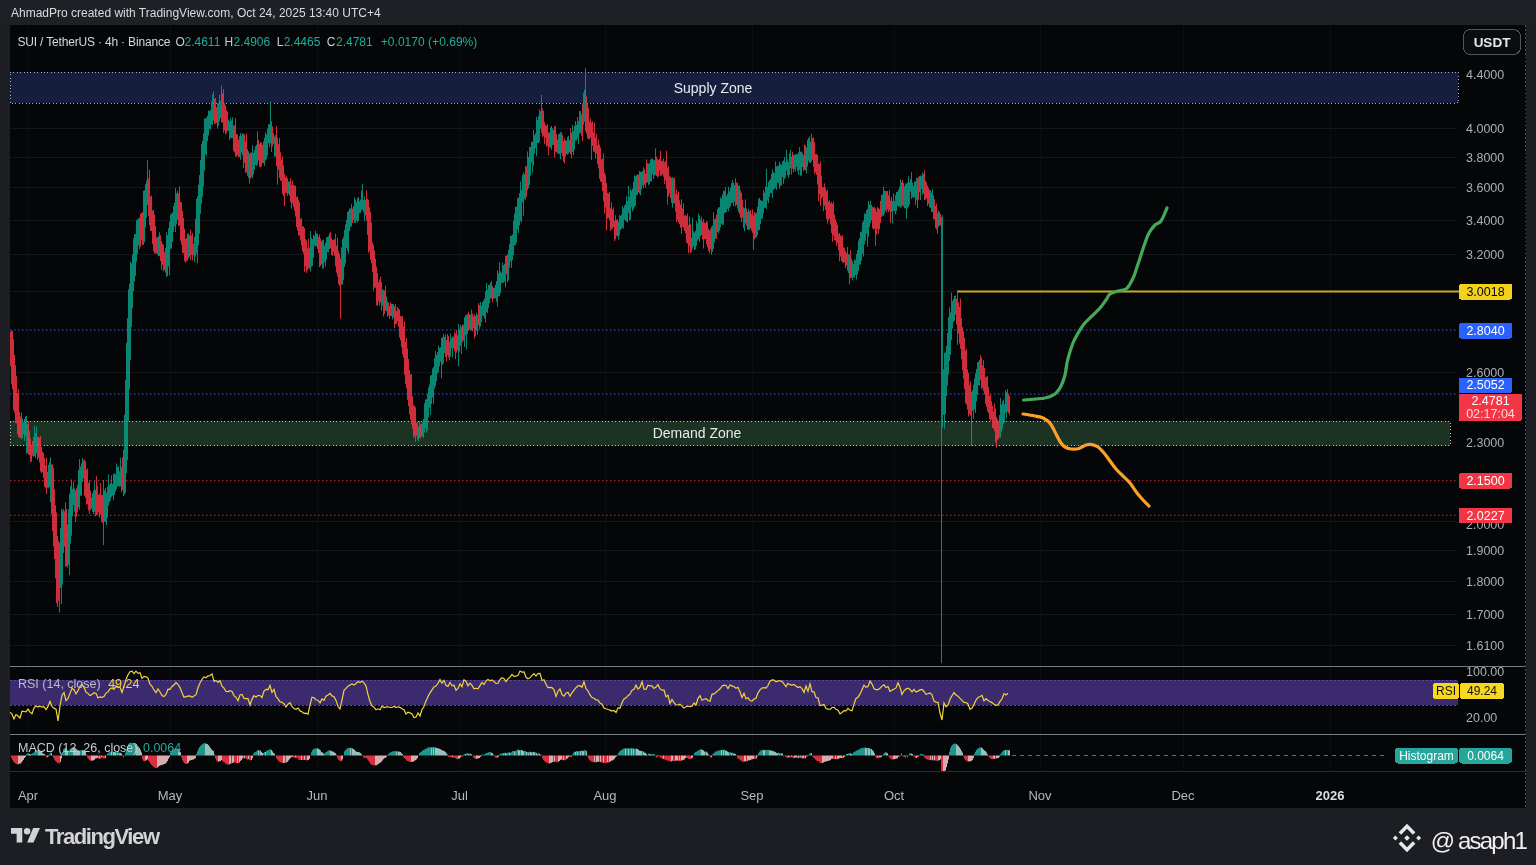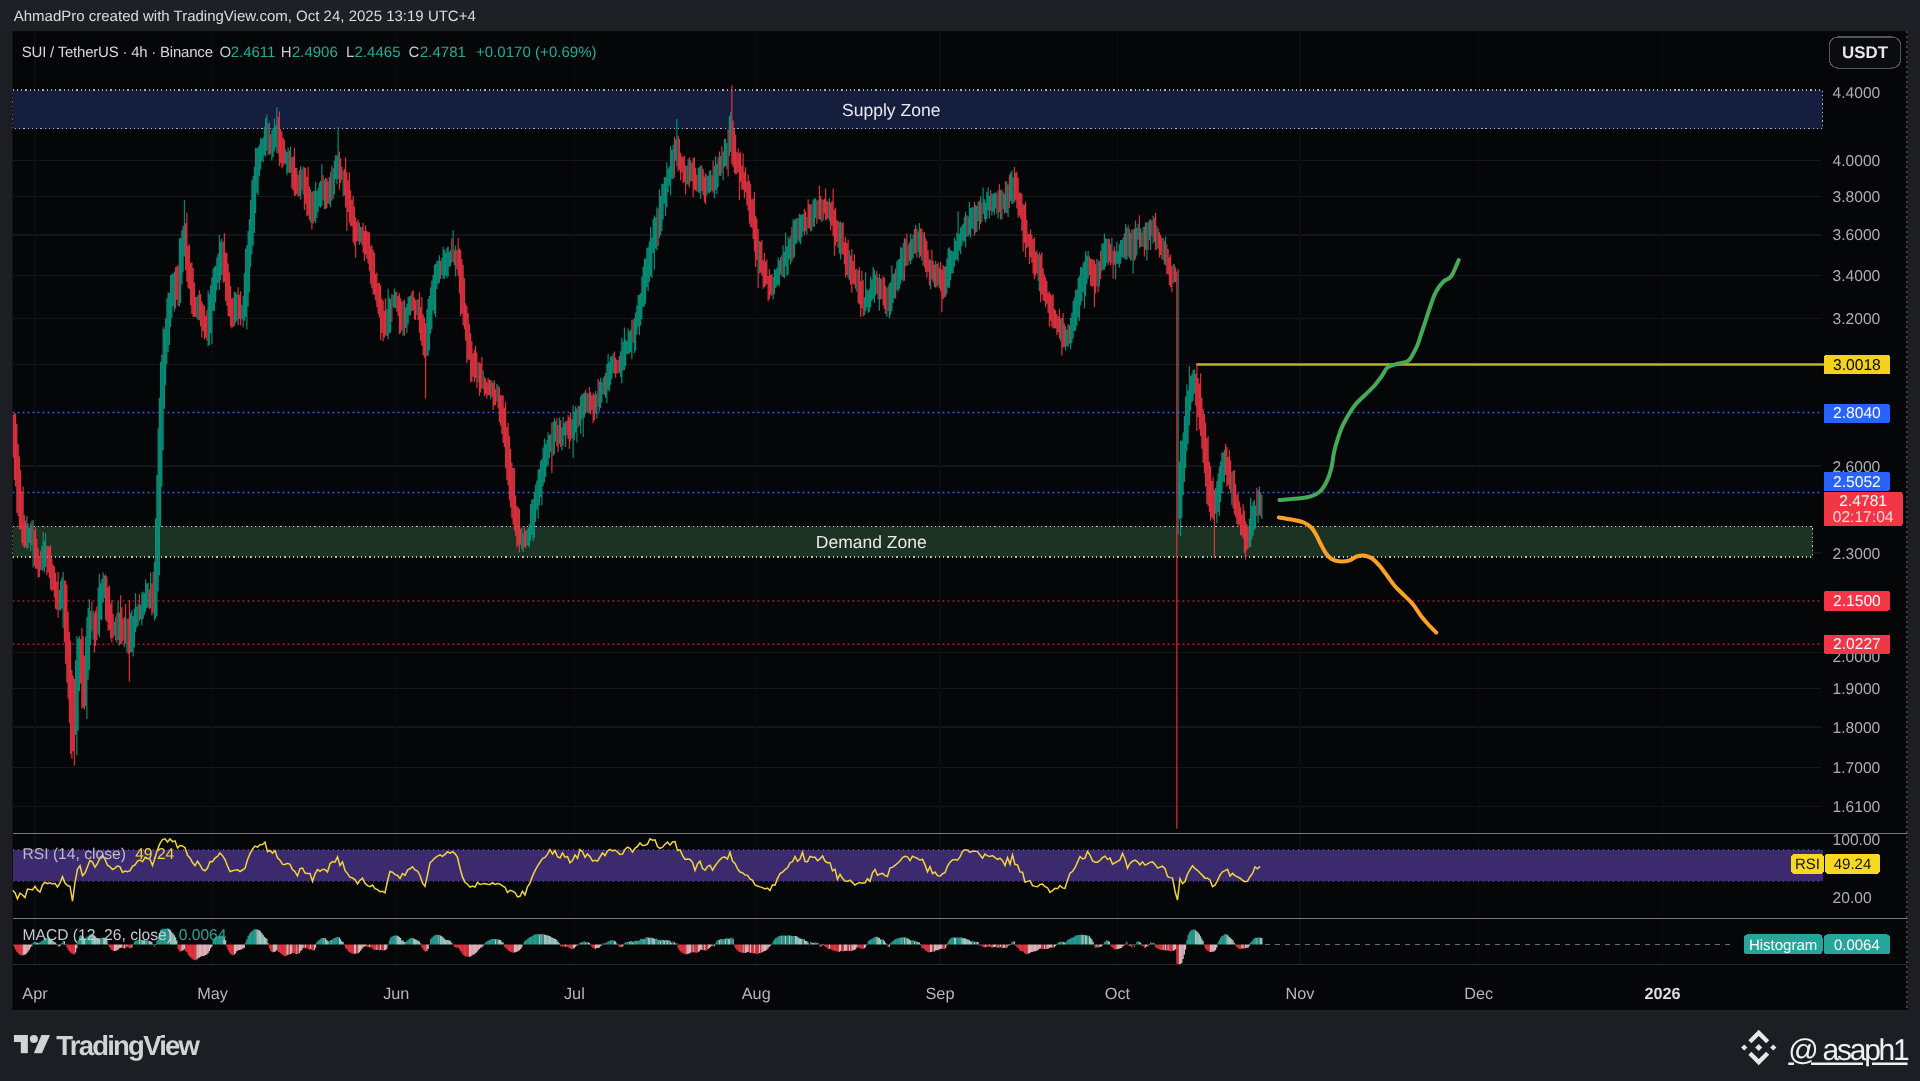--- a/index.html
+++ b/index.html
@@ -1,22 +1,22 @@
 <!DOCTYPE html>
 <html><head><meta charset="utf-8"><style>
   html,body{margin:0;padding:0;width:1536px;height:865px;background:#1d1e23;overflow:hidden;
     font-family:"Liberation Sans",sans-serif;}
   .topbar{position:absolute;left:0;top:0;width:1536px;height:25px;background:#1e2026;
     color:#dadbde;font-size:12px;line-height:26px;padding-left:11px;box-sizing:border-box;}
   .card{position:absolute;left:10px;top:25px;width:1516px;height:783px;background:#050607;}
   .footer{position:absolute;left:0;top:808px;width:1536px;height:57px;background:#1d1e23;}
-  .handle{position:absolute;right:10px;top:827px;color:#f0f0f2;font-size:24px;letter-spacing:-1.8px;text-decoration:underline;}
+  .handle{position:absolute;right:10px;top:827px;color:#f0f0f2;font-size:24px;letter-spacing:-1.8px;}
   text{font-family:"Liberation Sans",sans-serif;}
 </style></head><body>
-<div class="topbar">AhmadPro created with TradingView.com, Oct 24, 2025 13:19 UTC+4</div>
+<div class="topbar">AhmadPro created with TradingView.com, Oct 24, 2025 13:40 UTC+4</div>
 <div class="card">
 <svg width="1516" height="783" viewBox="0 0 1516 783" shape-rendering="crispEdges" text-rendering="optimizeLegibility">
 
   <g stroke="#14161b" stroke-width="1">
         <line x1="0" x2="1447" y1="103.1" y2="103.1"></line>
         <line x1="0" x2="1447" y1="132.2" y2="132.2"></line>
         <line x1="0" x2="1447" y1="162.9" y2="162.9"></line>
         <line x1="0" x2="1447" y1="195.4" y2="195.4"></line>
         <line x1="0" x2="1447" y1="229.8" y2="229.8"></line>
         <line x1="0" x2="1447" y1="266.5" y2="266.5"></line>

